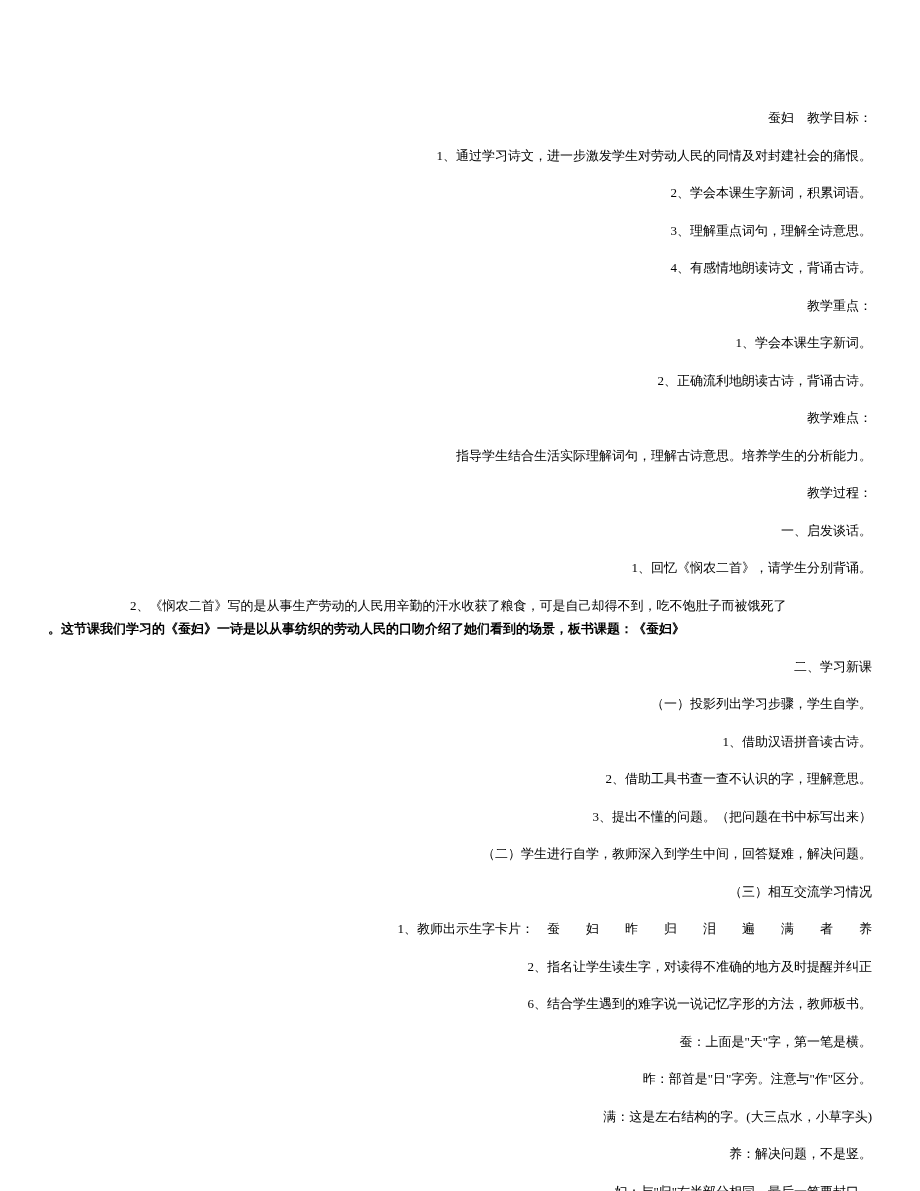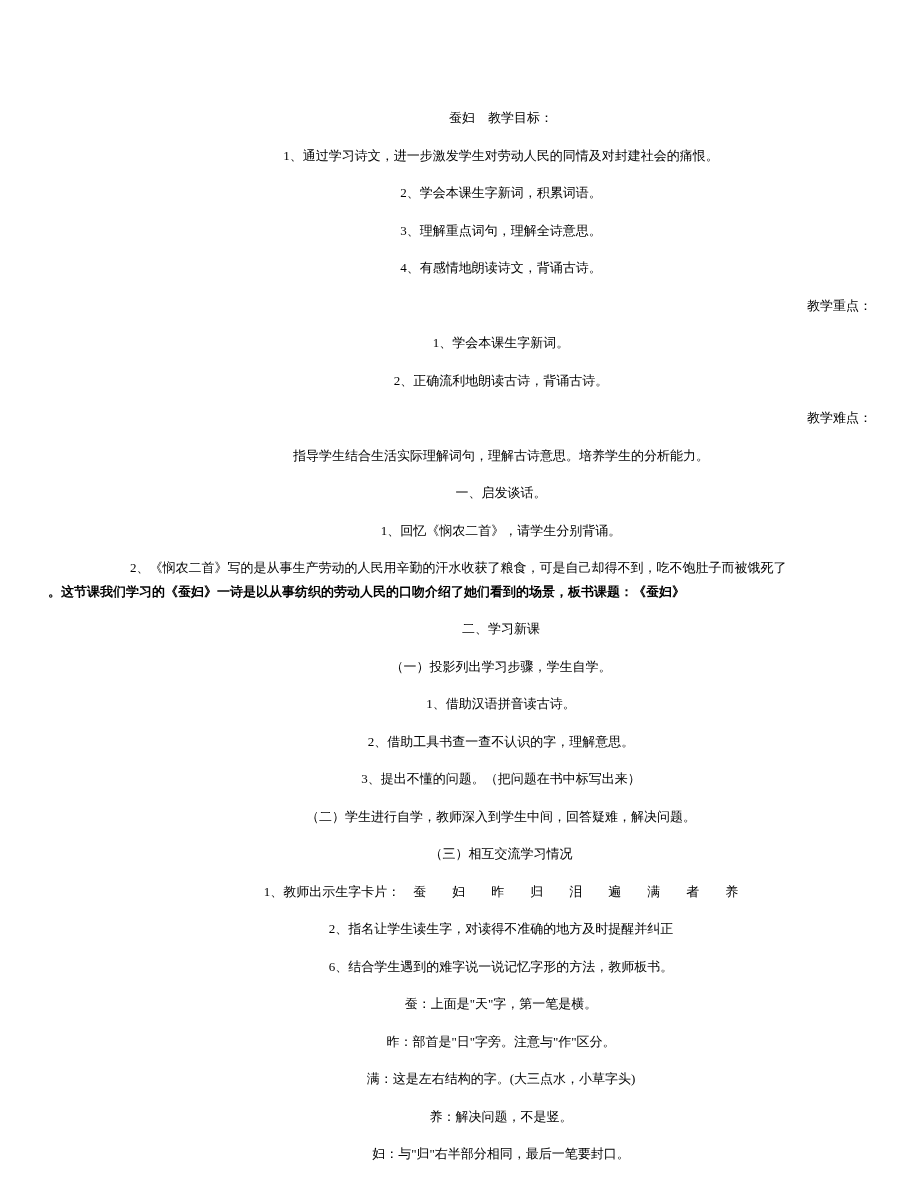--- a/index.html
+++ b/index.html
@@ -12,21 +12,21 @@
   }
   .page {
     padding: 108px 48px 48px 48px;
     font-size: 13px;
     line-height: 1.5;
     color: #000000;
   }
   .indent-1 {
     margin: 0 0 18px 0;
     padding-left: 82px;
-    text-align: center;
+    text-align: right;
   }
   .indent-0 {
     margin: 0 0 18px 0;
     padding-left: 0;
     text-align: right;
   }
   .wrap-line {
     margin: 4px 0 4px 0;
     padding-left: 82px;
     text-align: left;
@@ -49,20 +49,21 @@
   <p class="indent-1">3、理解重点词句，理解全诗意思。</p>
   <p class="indent-1">4、有感情地朗读诗文，背诵古诗。</p>
 
   <p class="indent-0">教学重点：</p>
   <p class="indent-1">1、学会本课生字新词。</p>
   <p class="indent-1">2、正确流利地朗读古诗，背诵古诗。</p>
 
   <p class="indent-0">教学难点：</p>
   <p class="indent-1">指导学生结合生活实际理解词句，理解古诗意思。培养学生的分析能力。</p>
 
+  <p class="indent-0">教学过程：</p>
   <p class="indent-1">一、启发谈话。</p>
   <p class="indent-1">1、回忆《悯农二首》，请学生分别背诵。</p>
 
   <p class="wrap-line">2、《悯农二首》写的是从事生产劳动的人民用辛勤的汗水收获了粮食，可是自己却得不到，吃不饱肚子而被饿死了</p>
   <p class="wrap-cont">。这节课我们学习的《蚕妇》一诗是以从事纺织的劳动人民的口吻介绍了她们看到的场景，板书课题：《蚕妇》</p>
 
   <p class="indent-1">二、学习新课</p>
   <p class="indent-1">（一）投影列出学习步骤，学生自学。</p>
   <p class="indent-1">1、借助汉语拼音读古诗。</p>
   <p class="indent-1">2、借助工具书查一查不认识的字，理解意思。</p>

